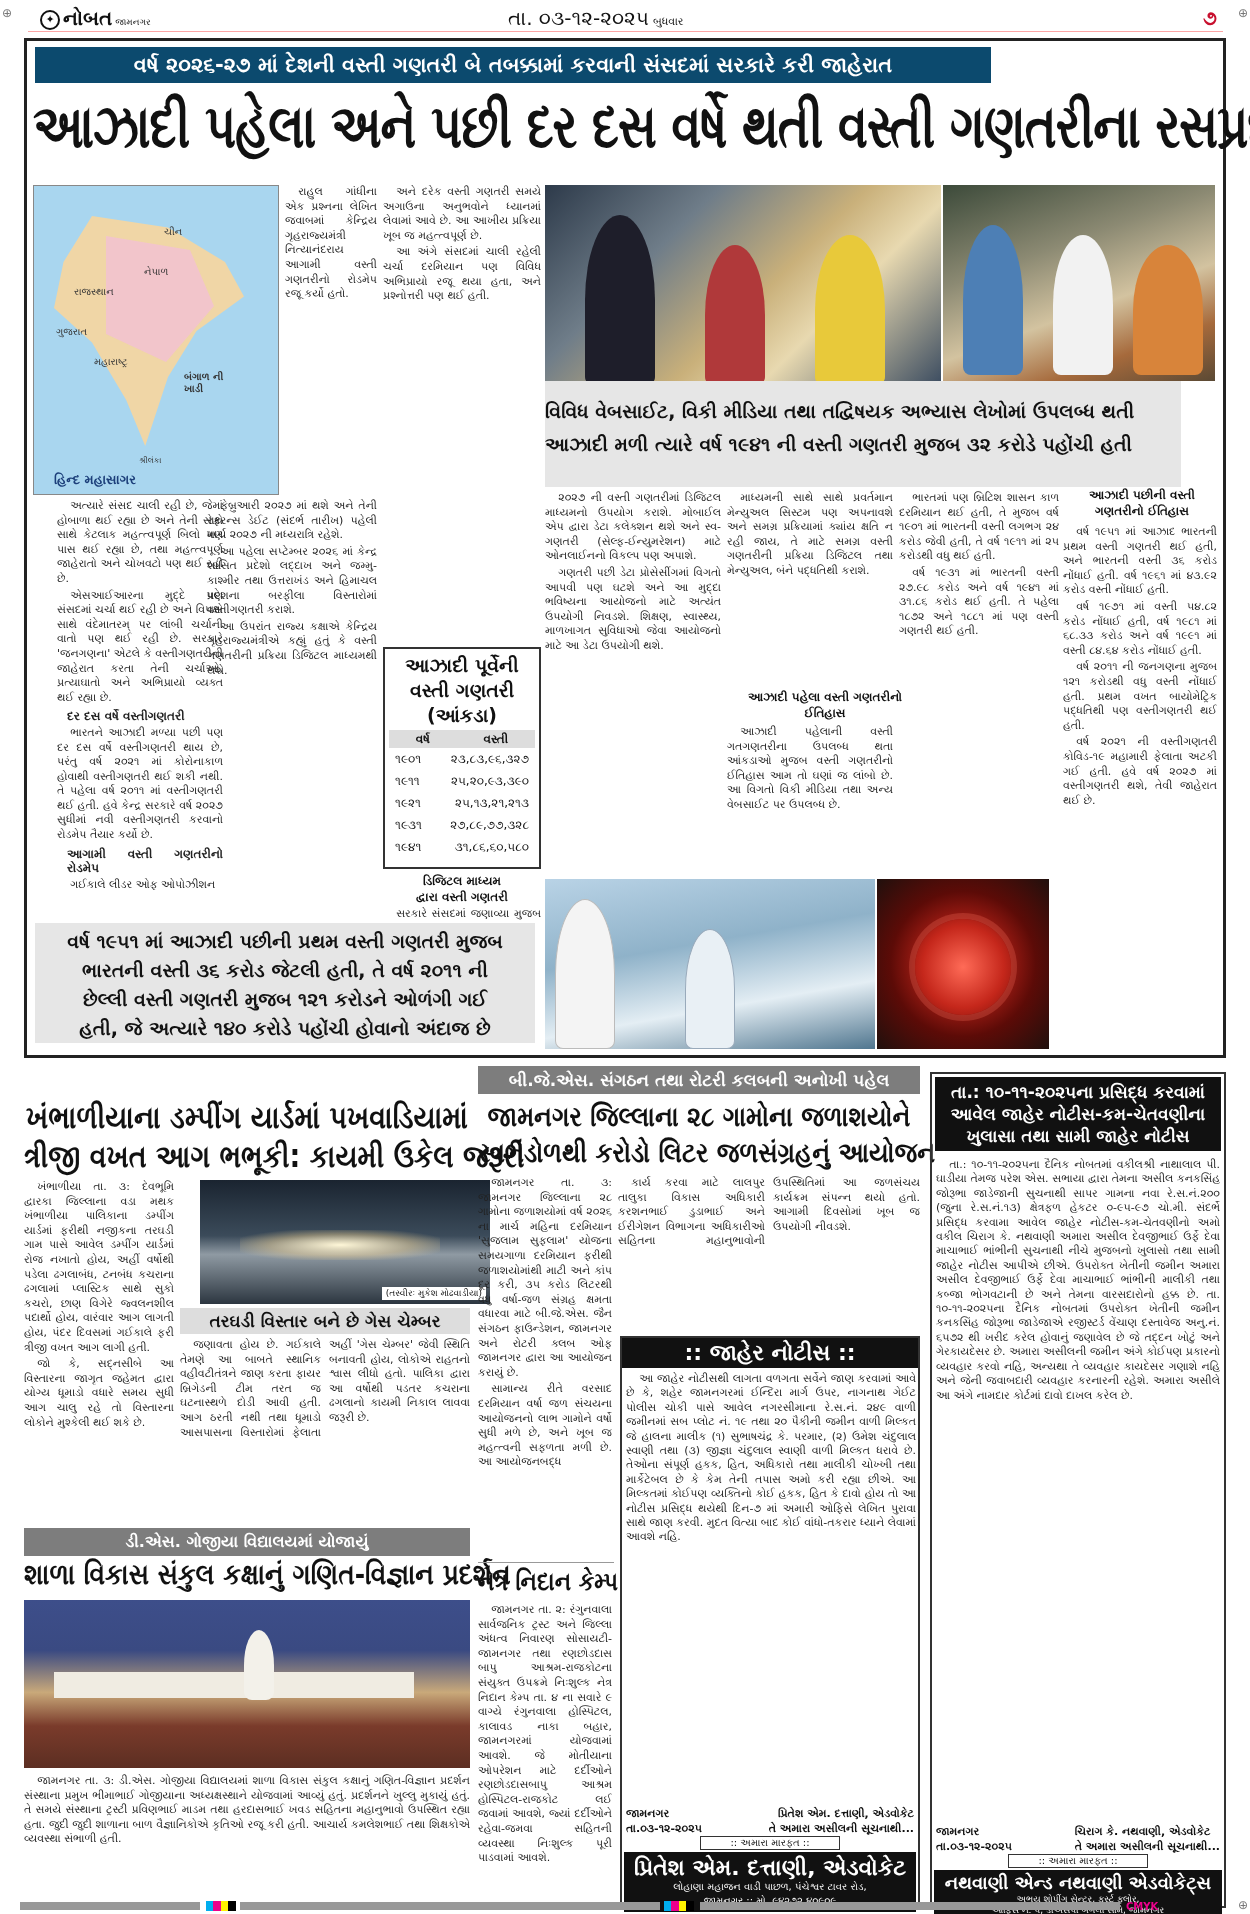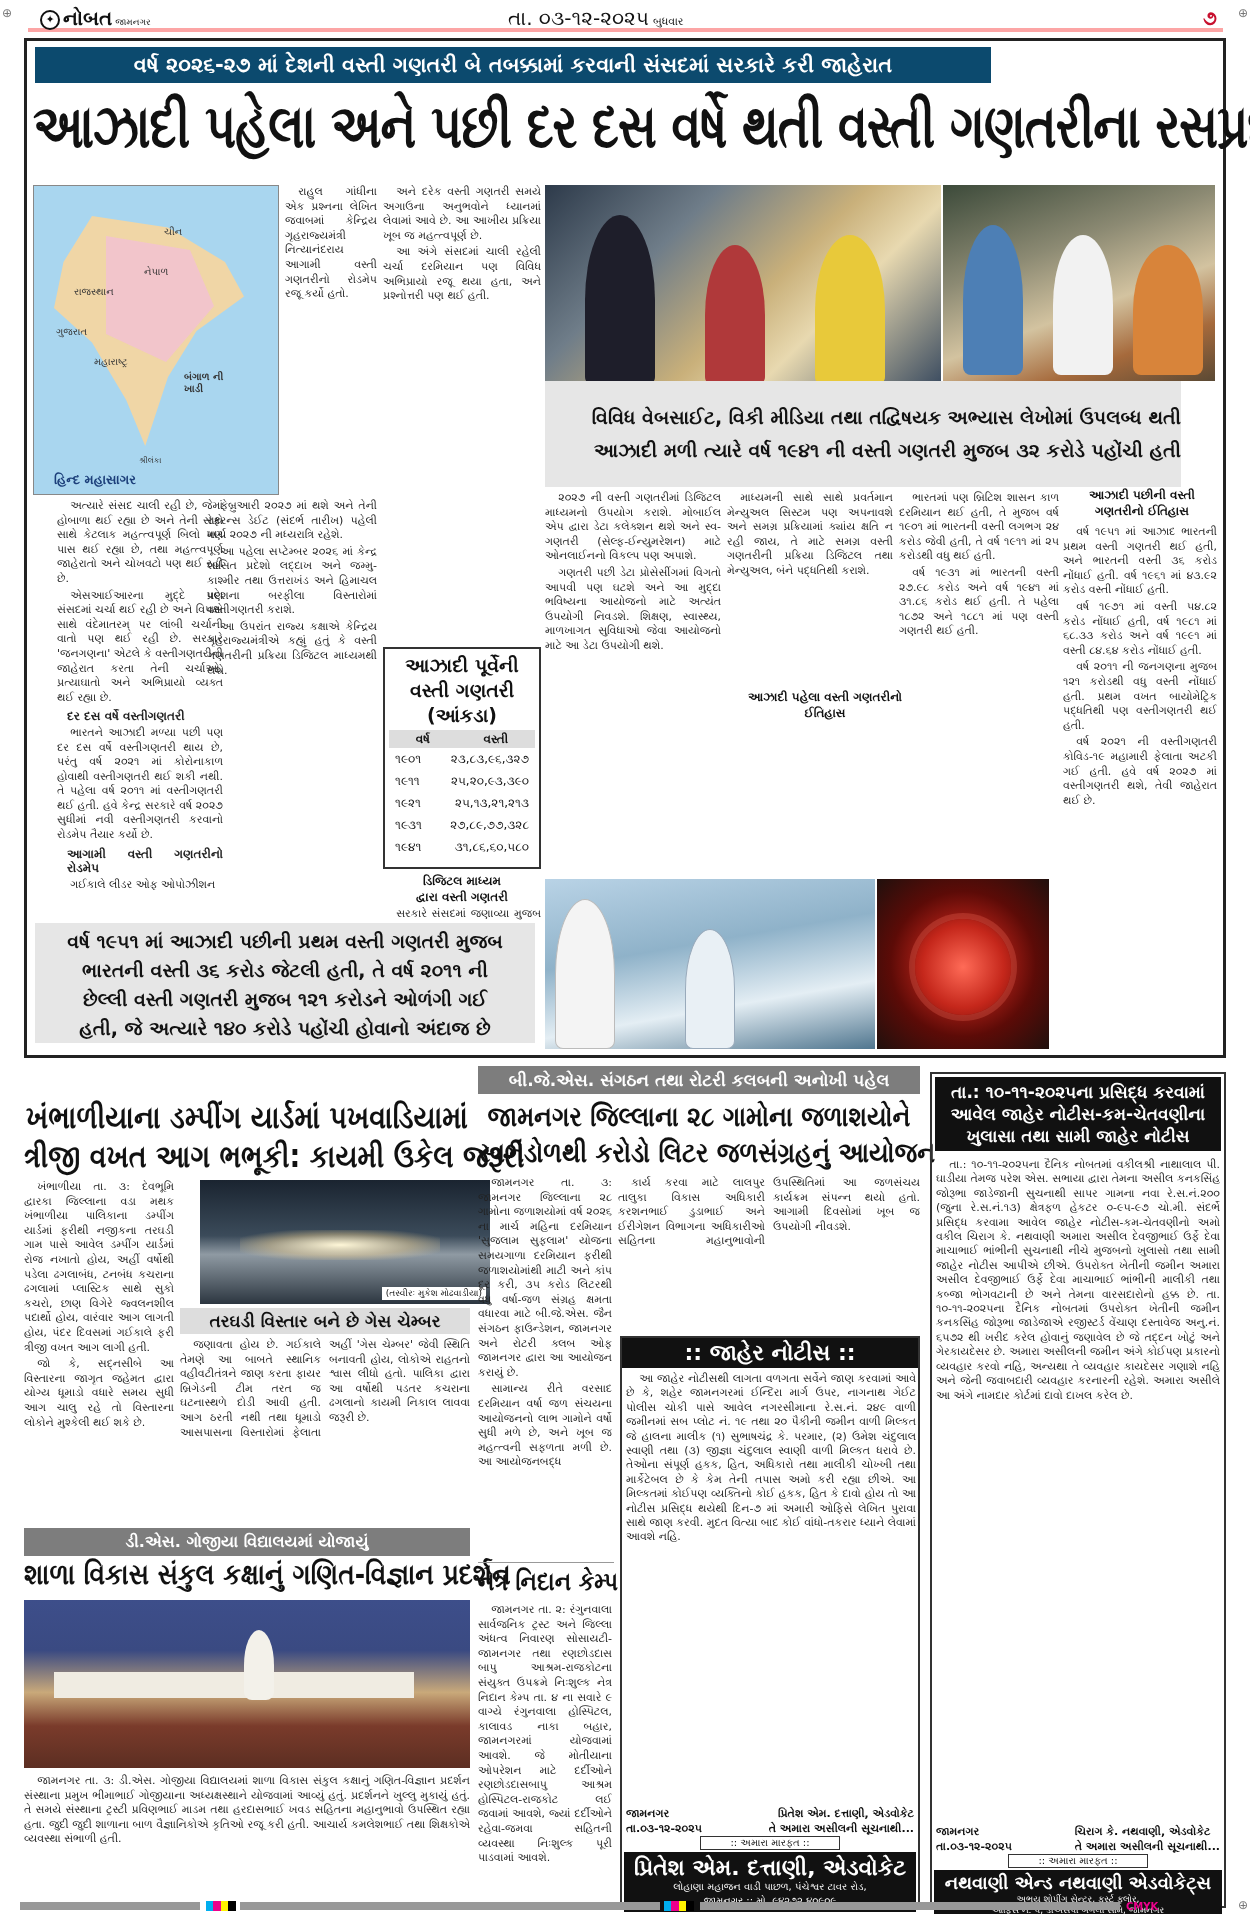--- a/index.html
+++ b/index.html
@@ -1,17 +1,17 @@
 <!DOCTYPE html>
 <html><head>
 <meta charset="utf-8">
 <style>
   * { box-sizing: border-box; margin: 0; padding: 0; }
   body { width: 1250px; height: 1914px; background: #fff; font-family: "DejaVu Sans", sans-serif; color: #111; position: relative; overflow: hidden; }
-  .masthead { position: absolute; left: 28px; top: 6px; width: 1195px; height: 26px; border-bottom: 4px solid #fca5a5; }
+  .masthead { position: absolute; left: 28px; top: 6px; width: 1195px; height: 26px; border-bottom: 1px solid #fca5a5; }
   .logo { position: absolute; left: 12px; top: 0; font-size: 20px; font-weight: bold; color: #111; }
   .logo small { font-size: 9px; font-weight: normal; margin-left: 3px; }
   .logo-mark { display:inline-block; width:20px; height:20px; border:2px solid #111; border-radius:50%; vertical-align:middle; margin-right:3px; font-size:11px; text-align:center; line-height:16px; }
   .date { position: absolute; left: 480px; top: 0; font-size: 20px; }
   .date small { font-size: 11px; margin-left: 4px; }
   .pageno { position: absolute; right: 6px; top: 0; font-size: 20px; color: #c8102e; font-weight: bold; }
   .reg { position:absolute; font-size:12px; color:#777; }
 
   .topbox { position: absolute; left: 24px; top: 38px; width: 1202px; height: 1020px; border: 3px solid #222; }
   .kicker-bar { position: absolute; left: 8px; top: 6px; width: 956px; height: 36px; background: #0c4a6e; color: #fff; font-size: 21px; font-weight: bold; text-align: center; line-height: 36px; }
@@ -21,21 +21,21 @@
   .map .land2 { position:absolute; left:60px; top:50px; width:120px; height:140px; background:#f3c1d4; clip-path: polygon(10% 0,80% 10%,100% 50%,60% 90%,10% 70%); opacity:.8; }
   .map .lbl { position:absolute; font-size:10px; color:#333; }
   .map .sea { position:absolute; left:20px; bottom:6px; font-size:13px; color:#1c3f7a; font-weight:bold; }
   .photo { position: absolute; overflow: hidden; }
   .ph1 { left: 518px; top: 144px; width: 396px; height: 196px; background: linear-gradient(135deg,#2d3a4a 0%,#6f7d89 30%,#c9b07a 55%,#e8d9b0 70%,#3f4f62 100%); }
   .ph2 { left: 916px; top: 144px; width: 272px; height: 196px; background: linear-gradient(160deg,#3c4a3a 0%,#8c8a73 35%,#d3c3a0 60%,#a66a3c 80%,#5a4934 100%); }
   .ph3 { left: 518px; top: 838px; width: 330px; height: 170px; background: linear-gradient(170deg,#b9d3e6 0%,#8fb2c9 40%,#e4eef4 70%,#50768f 100%); }
   .ph4 { left: 850px; top: 838px; width: 172px; height: 170px; background: radial-gradient(circle at 50% 50%,#d33a2c 0%,#a21c14 35%,#5c0b07 60%,#20100d 100%); }
   .ph4 .virus { position:absolute; left:38px; top:40px; width:96px; height:96px; border-radius:50%; background:radial-gradient(circle,#ff6b57 0%,#c5271b 60%,#7d0f09 100%); box-shadow:0 0 0 6px rgba(255,120,100,.25); }
   .person { position:absolute; border-radius:50% 50% 8px 8px; }
-  .deck { position: absolute; left: 518px; top: 340px; width: 636px; height: 106px; background: #e6e6e6; font-size: 19px; font-weight: bold; line-height: 33px; text-align: right; padding-top: 20px; }
+  .deck { position: absolute; left: 518px; top: 340px; width: 636px; height: 106px; background: #e6e6e6; font-size: 19px; font-weight: bold; line-height: 33px; text-align: left; padding-top: 14px; }
   .col { position: absolute; font-size: 11px; line-height: 14.6px; color: #222; text-align: justify; overflow: hidden; }
   .col p { margin-bottom: 2px; text-indent: 1.2em; }
   .col .sub { font-weight: bold; font-size: 12px; text-indent: 0; margin: 4px 0 2px 10px; }
   .table-box { position: absolute; left: 356px; top: 606px; width: 158px; height: 222px; border: 2px solid #333; padding: 4px; }
   .table-box h3 { font-size: 19px; line-height: 25px; text-align: center; font-weight: bold; }
   .table-box .thead { display:flex; justify-content:space-around; background:#ddd; font-weight:bold; font-size:12px; padding:2px 0; margin-top:2px; }
   .table-box .row { display:flex; justify-content:space-between; font-size:12px; padding:4px 6px; }
   .subhead-c { position:absolute; left:356px; top:832px; width:158px; text-align:center; font-weight:bold; font-size:12px; line-height:16px; }
   .pullquote { position: absolute; left: 8px; top: 882px; width: 500px; height: 120px; background: #e6e6e6; font-size: 19px; font-weight: bold; line-height: 29px; text-align: center; padding-top: 4px; }
   .hist-head { position:absolute; left:1040px; top:446px; width:150px; font-weight:bold; font-size:12px; line-height:16px; text-align:center; }
@@ -154,20 +154,23 @@
 
   <div class="col" style="left:518px;top:450px;width:176px;height:380px;">
     <p>૨૦૨૭ ની વસ્તી ગણતરીમાં ડિજિટલ માધ્યમનો ઉપયોગ કરાશે. મોબાઈલ એપ દ્વારા ડેટા કલેક્શન થશે અને સ્વ-ગણતરી (સેલ્ફ-ઈન્યુમરેશન) માટે ઓનલાઈનનો વિકલ્પ પણ અપાશે.</p>
     <p>ગણતરી પછી ડેટા પ્રોસેસીંગમાં વિગતો આપવી પણ ઘટશે અને આ મુદ્દા ભવિષ્યના આયોજનો માટે અત્યંત ઉપયોગી નિવડશે. શિક્ષણ, સ્વાસ્થ્ય, માળખાગત સુવિધાઓ જેવા આયોજનો માટે આ ડેટા ઉપયોગી થશે.</p>
   </div>
 
   <div class="col" style="left:700px;top:450px;width:166px;height:194px;">
     <p>માધ્યમની સાથે સાથે પ્રવર્તમાન મેન્યુઅલ સિસ્ટમ પણ અપનાવશે અને સમગ્ર પ્રક્રિયામાં ક્યાંય ક્ષતિ ન રહી જાય, તે માટે સમગ્ર વસ્તી ગણતરીની પ્રક્રિયા ડિજિટલ તથા મેન્યુઅલ, બંને પદ્ધતિથી કરાશે.</p>
   </div>
   <div class="hist-head2">આઝાદી પહેલા વસ્તી ગણતરીનો ઈતિહાસ</div>
+  <div class="col" style="left:700px;top:684px;width:166px;height:150px;">
+    <p>આઝાદી પહેલાની વસ્તી ગતગણતરીના ઉપલબ્ધ થતા આંકડાઓ મુજબ વસ્તી ગણતરીનો ઈતિહાસ આમ તો ઘણાં જ લાંબો છે. આ વિગતો વિકી મીડિયા તથા અન્ય વેબસાઈટ પર ઉપલબ્ધ છે.</p>
+  </div>
 
   <div class="col" style="left:872px;top:450px;width:160px;height:384px;">
     <p>ભારતમાં પણ બ્રિટિશ શાસન કાળ દરમિયાન થઈ હતી, તે મુજબ વર્ષ ૧૯૦૧ માં ભારતની વસ્તી લગભગ ૨૪ કરોડ જેવી હતી, તે વર્ષ ૧૯૧૧ માં ૨૫ કરોડથી વધુ થઈ હતી.</p>
     <p>વર્ષ ૧૯૩૧ માં ભારતની વસ્તી ૨૭.૯૮ કરોડ અને વર્ષ ૧૯૪૧ માં ૩૧.૮૬ કરોડ થઈ હતી. તે પહેલા ૧૮૭૨ અને ૧૮૮૧ માં પણ વસ્તી ગણતરી થઈ હતી.</p>
   </div>
 
   <div class="hist-head">આઝાદી પછીની વસ્તી ગણતરીનો ઈતિહાસ</div>
   <div class="col" style="left:1036px;top:484px;width:154px;height:524px;">
     <p>વર્ષ ૧૯૫૧ માં આઝાદ ભારતની પ્રથમ વસ્તી ગણતરી થઈ હતી, અને ભારતની વસ્તી ૩૬ કરોડ નોંધાઈ હતી. વર્ષ ૧૯૬૧ માં ૪૩.૯૨ કરોડ વસ્તી નોંધાઈ હતી.</p>
     <p>વર્ષ ૧૯૭૧ માં વસ્તી ૫૪.૮૨ કરોડ નોંધાઈ હતી, વર્ષ ૧૯૮૧ માં ૬૮.૩૩ કરોડ અને વર્ષ ૧૯૯૧ માં વસ્તી ૮૪.૬૪ કરોડ નોંધાઈ હતી.</p>

